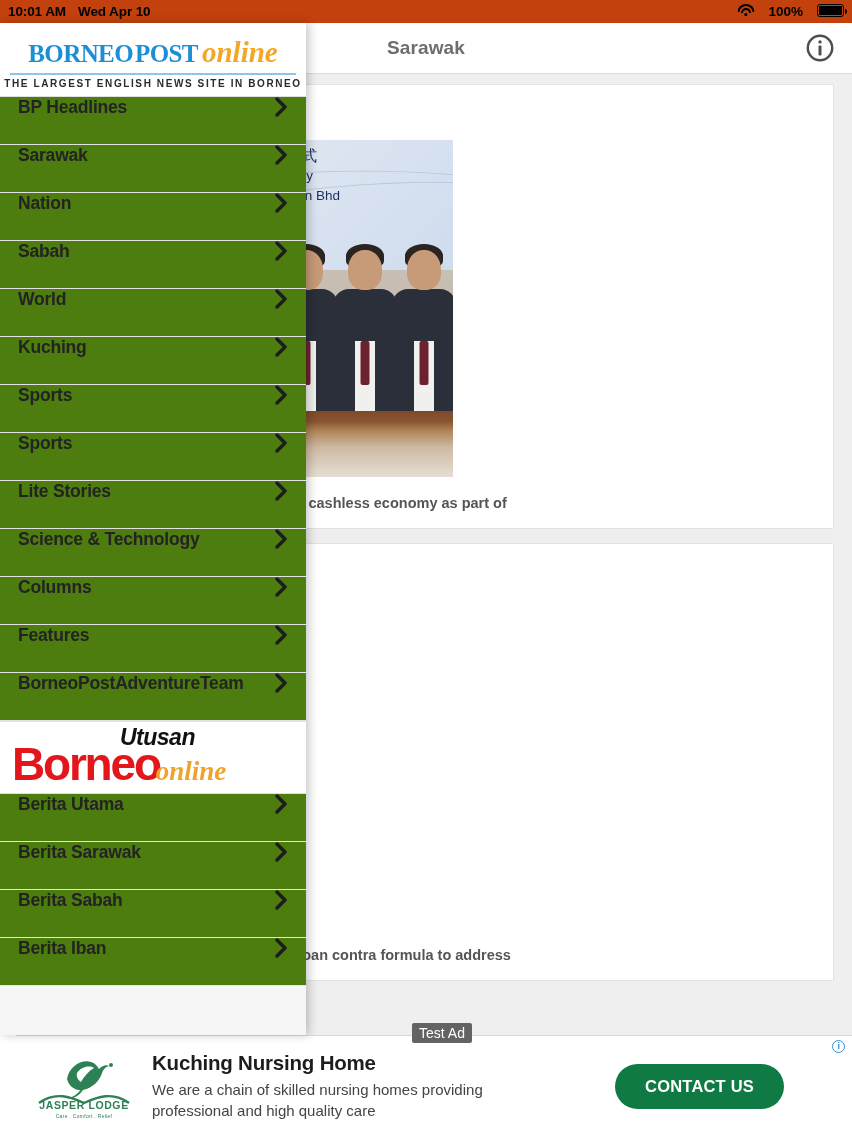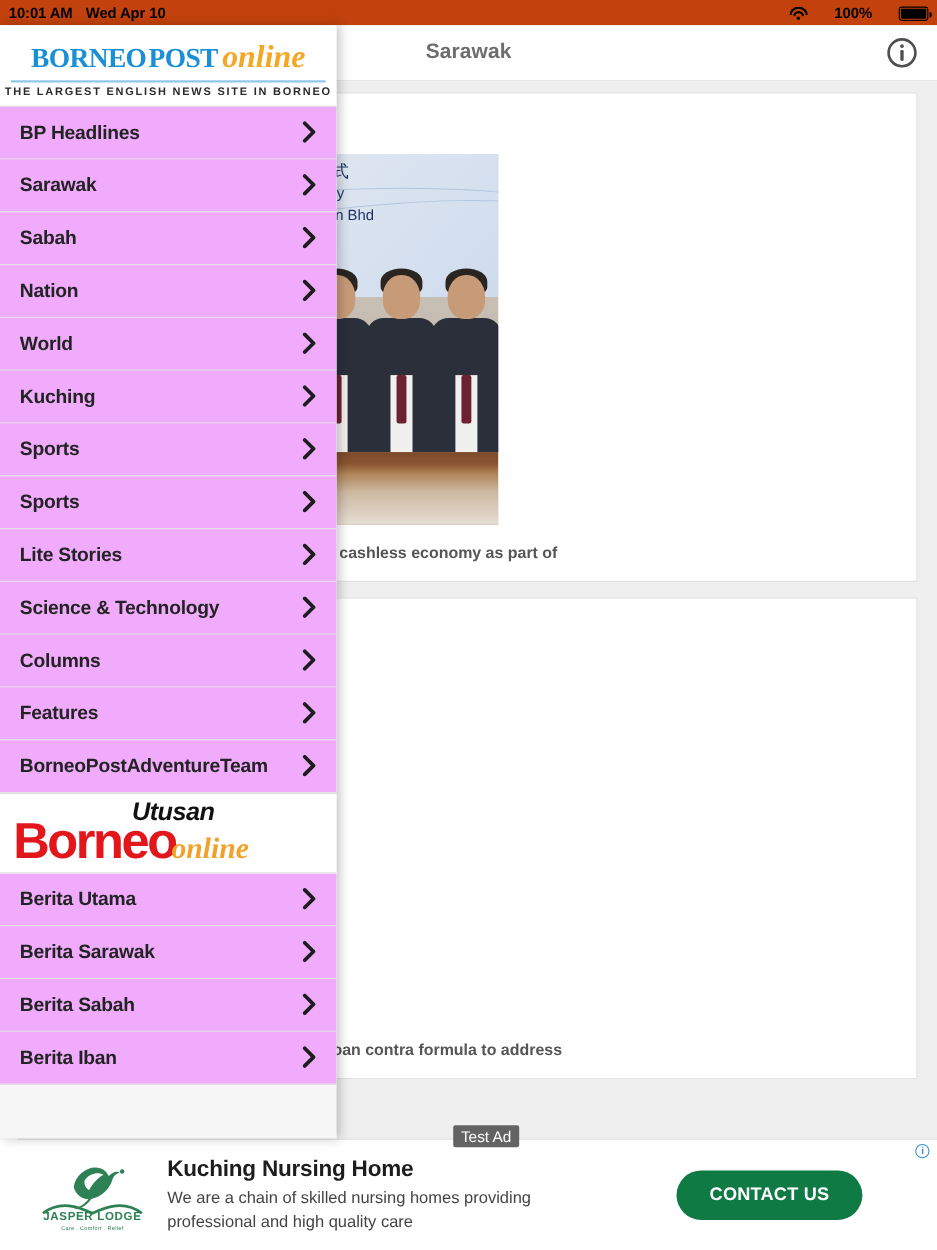--- a/index.html
+++ b/index.html
@@ -12,21 +12,21 @@
   .screen { position: relative; width: 852px; height: 1136px; background: #fff; }
 
   
   .statusbar {
     position: absolute; top: 0; left: 0; width: 852px; height: 23px;
     background: #c2410c; display: flex; align-items: center;
     padding: 0 8px; font-size: 13.5px; font-weight: 600; color: #000;
   }
   .sb-time { margin-right: 12px; letter-spacing: -0.1px; }
   .sb-date { letter-spacing: -0.1px; }
-  .sb-right { margin-left: auto; display: flex; align-items: flex-end; gap: 24px; }
+  .sb-right { margin-left: auto; display: flex; align-items: flex-start; gap: 14px; }
   .wifi-icon { display: inline-block; width: 17px; height: 13px; position: relative; }
   .wifi-icon i {
     position: absolute; border: 2.1px solid #000; border-bottom: none;
     border-radius: 50% 50% 0 0 / 100% 100% 0 0; left: 50%; transform: translateX(-50%);
   }
   .wifi-icon i:nth-child(1) { width: 17px; height: 8px; top: 0; }
   .wifi-icon i:nth-child(2) { width: 10px; height: 5px; top: 4px; }
   .wifi-dot { position:absolute; width:3.4px; height:3.4px; background:#000; border-radius:50%; left:50%; transform:translateX(-50%); top:9px; }
   .sb-batt-txt { font-size: 13.5px; font-weight: 600; }
   .battery { width: 27px; height: 13px; border: 1.4px solid #000; border-radius: 3px; position: relative; padding: 1.4px; }
@@ -188,22 +188,22 @@
   .bp-rule { height: 1.5px; background: #8fc6e8; margin: 3px 6px 3px 6px; }
   .bp-tag { font-size: 10px; letter-spacing: 1.6px; color: #2b2b2b; text-align: center; font-weight: bold; }
 
   .brand-ub { background: #fff; padding: 7px 4px 6px 4px; border-top: 1px solid #e0e0e0; border-bottom: 1px solid #e0e0e0; position: relative; }
   .ub-utusan { font-family: "Liberation Sans", sans-serif; font-size: 23px; font-weight: bold; color: #111; font-style: italic; position: absolute; left: 120px; top: 2px; letter-spacing: -0.5px; }
   .ub-row { display: flex; align-items: baseline; justify-content: flex-start; padding-left: 8px; padding-top: 16px; }
   .ub-borneo { font-family: "Liberation Sans", sans-serif; font-size: 46px; font-weight: bold; color: #e2161b; letter-spacing: -2.2px; line-height: 0.86; }
   .ub-online { font-family: "Liberation Serif", serif; font-style: italic; font-size: 27px; color: #f0a32c; font-weight: bold; margin-left: -4px; }
 
   .menu-item {
-    height: 48px; display: flex; align-items: center; padding: 0 18px;
-    border-bottom: 1px solid #e3e3e3; background: #f0abfc; cursor: pointer;
+    height: 48px; display: flex; align-items: flex-start; padding: 0 18px;
+    border-bottom: 1px solid #e3e3e3; background: #4d7c0f; cursor: pointer;
   }
   .menu-label { font-size: 17.5px; font-weight: bold; color: #232323; letter-spacing: -0.2px; }
   .chev { margin-left: auto; color: #1d1d1d; }
   .chev svg { display: block; }
 </style>
 </head>
 <body>
 
 <div class="screen">
 
@@ -364,29 +364,29 @@
       </div>
       <div class="menu-item">
         <span class="menu-label">Sarawak</span>
         <span class="chev">
             <svg width="13" height="20" viewBox="0 0 13 20">
               <path d="M2 2 L10 10 L2 18" fill="none" stroke="#1d1d1d" stroke-width="3.4" stroke-linecap="round" stroke-linejoin="round"></path>
             </svg>
           </span>
       </div>
       <div class="menu-item">
+        <span class="menu-label">Nation</span>
+        <span class="chev">
+            <svg width="13" height="20" viewBox="0 0 13 20">
+              <path d="M2 2 L10 10 L2 18" fill="none" stroke="#1d1d1d" stroke-width="3.4" stroke-linecap="round" stroke-linejoin="round"></path>
+            </svg>
+          </span>
+      </div>
+      <div class="menu-item">
         <span class="menu-label">Sabah</span>
-        <span class="chev">
-            <svg width="13" height="20" viewBox="0 0 13 20">
-              <path d="M2 2 L10 10 L2 18" fill="none" stroke="#1d1d1d" stroke-width="3.4" stroke-linecap="round" stroke-linejoin="round"></path>
-            </svg>
-          </span>
-      </div>
-      <div class="menu-item">
-        <span class="menu-label">Nation</span>
         <span class="chev">
             <svg width="13" height="20" viewBox="0 0 13 20">
               <path d="M2 2 L10 10 L2 18" fill="none" stroke="#1d1d1d" stroke-width="3.4" stroke-linecap="round" stroke-linejoin="round"></path>
             </svg>
           </span>
       </div>
       <div class="menu-item">
         <span class="menu-label">World</span>
         <span class="chev">
             <svg width="13" height="20" viewBox="0 0 13 20">

